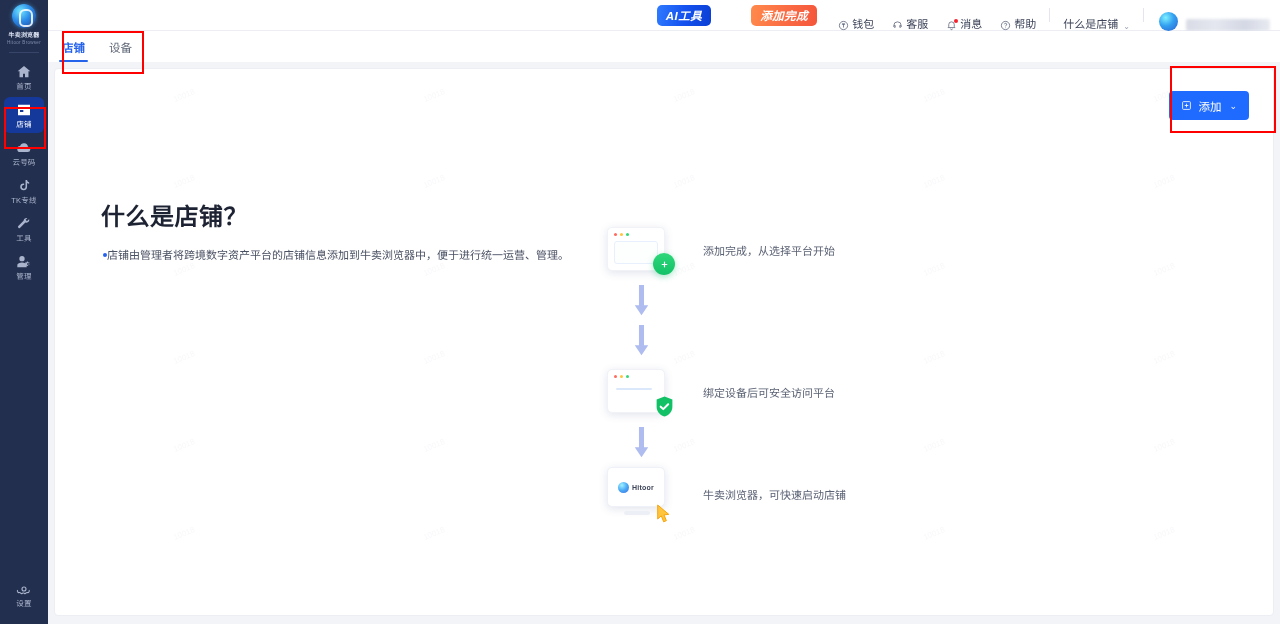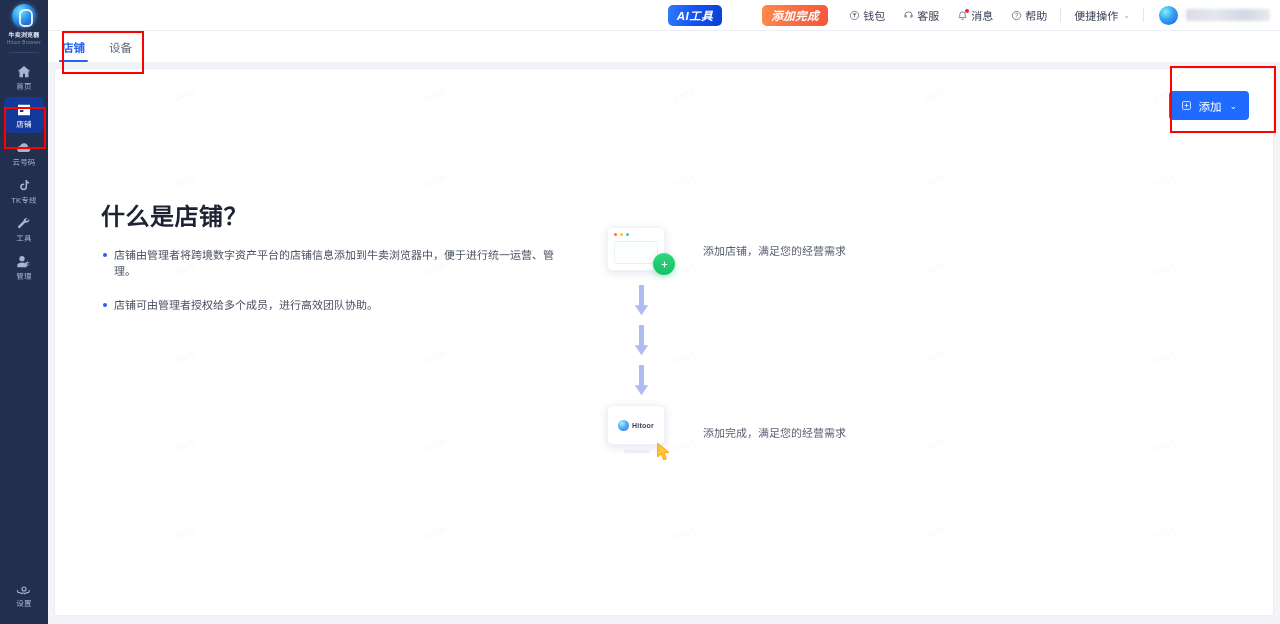--- a/index.html
+++ b/index.html
@@ -69,21 +69,21 @@
   .pill {
     height: 21px; border-radius: 5px; padding: 0 9px;
     display:flex; align-items:center; justify-content:center;
     font-size: 11.5px; font-weight: 700; color:#fff; letter-spacing:.5px;
     cursor: pointer; white-space: nowrap; margin-left: 32px;
   }
   .pill-ai { background: linear-gradient(100deg,#2f7bff 0%,#1552ef 50%,#0b3fd4 100%); font-style: italic; margin-right: 8px;}
   .pill-gift { background: linear-gradient(100deg,#ff8a4c 0%,#fa6a43 55%,#f4563a 100%); font-style: italic; margin-right: 12px;}
 
   .tb-item {
-    display:flex; align-items:center; gap:3px; font-size:11px; color:#3d4459;
+    display:flex; align-items:flex-end; gap:3px; font-size:11px; color:#3d4459;
     padding: 0 9px; cursor:pointer; white-space: nowrap; height: 31px;
   }
   .tb-item svg { width: 11px; height: 11px; display:block; }
   .tb-dot { position: relative; }
   .tb-dot::after{
     content:""; position:absolute; right:-1px; top:-1px; width:4px; height:4px;
     background:#f5222d; border-radius:50%;
   }
   .tb-divider { width:1px; height:14px; background:#e4e6ee; margin: 0 4px; }
   .tb-caret { font-size: 8px; color:#9aa1b4; margin-left:2px; }
@@ -142,21 +142,21 @@
   .add-caret { font-size:9px; opacity:.95; margin-left:2px; }
 
   .body-area { position:relative; padding: 0 0 0 0; }
 
   .headline {
     position:absolute; left: 46px; top: 72px;
     font-size: 24px; font-weight: 700; color:#1d2333; letter-spacing:.5px;
   }
   .bullets { position:absolute; left: 48px; top: 122px; width: 470px; }
   .bullet {
-    display:flex; align-items:flex-start; gap:7px;
+    display:flex; align-items:flex-start; 
     font-size: 11px; color:#4a5163; line-height: 16px; margin-bottom: 18px;
   }
   .bullet .dot {
     width:4px; height:4px; border-radius:50%; background:#2563eb;
     margin-top:6px; flex:0 0 4px;
   }
 
   
   .flow { position:absolute; left: 546px; top: 94px; }
   .flow-step { display:flex; align-items:center; height: 62px; }
@@ -340,21 +340,21 @@
               <path d="M9.6 9.3a2.5 2.5 0 1 1 3.1 2.8c-.5.2-.8.7-.8 1.2v.5"></path>
               <circle cx="12" cy="17" r=".9" fill="#525a70" stroke="none"></circle>
           </svg>
         </span>
         <span>帮助</span>
       </div>
 
       <div class="tb-divider"></div>
 
       <div class="tb-item">
-        <span>便捷操作</span>
+        <span>什么是店铺</span>
         <span class="tb-caret">⌄</span>
       </div>
 
       <div class="tb-divider"></div>
 
       <div class="tb-item" style="padding-right:2px">
         <span class="avatar"></span>
         <span class="user-blur"></span>
       </div>
     </header>
@@ -415,24 +415,20 @@
 
         <div class="body-area">
 
           <h1 class="headline">什么是店铺？</h1>
 
           <div class="bullets">
             <div class="bullet">
               <span class="dot"></span>
               <span>店铺由管理者将跨境数字资产平台的店铺信息添加到牛卖浏览器中，便于进行统一运营、管理。</span>
             </div>
-            <div class="bullet">
-              <span class="dot"></span>
-              <span>店铺可由管理者授权给多个成员，进行高效团队协助。</span>
-            </div>
           </div>
 
           <div class="flow">
 
             <div class="flow-step">
               <div class="flow-art">
                 <div class="win">
                   <div class="win-dots">
                     <i style="background:#ff6b5e"></i>
                       <i style="background:#ffc53d"></i>
@@ -441,36 +437,57 @@
                   <div class="win-inner"></div>
                 </div>
                 <div class="badge">
                   <div class="badge-circle">
                     <svg viewBox="0 0 24 24" fill="none" stroke="#fff" stroke-width="2.6" stroke-linecap="round">
                         <path d="M12 7v10M7 12h10"></path>
                       </svg>
                   </div>
                 </div>
               </div>
-              <div class="flow-text">添加店铺，满足您的经营需求</div>
+              <div class="flow-text">添加完成，从选择平台开始</div>
             </div>
 
             <div class="arrow">
               <svg viewBox="0 0 20 38" fill="#aebcf0">
                   <path d="M7 0h6v24h5l-8 12-8-12h5z"></path>
                 </svg>
             </div>
 
 
             <div class="arrow">
               <svg viewBox="0 0 20 38" fill="#aebcf0">
                   <path d="M7 0h6v24h5l-8 12-8-12h5z"></path>
                 </svg>
             </div>
 
+            <div class="flow-step">
+              <div class="flow-art">
+                <div class="win">
+                  <div class="win-dots">
+                    <i style="background:#ff6b5e"></i>
+                      <i style="background:#ffc53d"></i>
+                      <i style="background:#37d67a"></i>
+                  </div>
+                  <div class="win-lines">
+                      <i></i>
+                    </div>
+                </div>
+                <div class="badge badge-shield">
+                  <svg viewBox="0 0 24 26">
+                    <path d="M12 1.5 21 5v8.5c0 5.5-4 9.2-9 11-5-1.8-9-5.5-9-11V5l9-3.5z" fill="#12c166"></path>
+                    <path d="M7.6 13.2 10.6 16l5.6-5.6" fill="none" stroke="#fff" stroke-width="2.3" stroke-linecap="round" stroke-linejoin="round"></path>
+                  </svg>
+                </div>
+              </div>
+              <div class="flow-text">绑定设备后可安全访问平台</div>
+            </div>
 
             <div class="arrow">
               <svg viewBox="0 0 20 38" fill="#aebcf0">
                   <path d="M7 0h6v24h5l-8 12-8-12h5z"></path>
                 </svg>
             </div>
 
             <div class="flow-step">
               <div class="flow-art">
                 <div class="monitor">
@@ -479,21 +496,21 @@
                     <span class="mon-text">Hitoor</span>
                   </div>
                   <div class="mon-stand"></div>
                 </div>
                 <div class="cursor">
                   <svg viewBox="0 0 20 22">
                     <path d="M2 1 2 17.5 6.2 13.7 9 20.8 12.2 19.4 9.4 12.6 15 12z" fill="#ffc53d" stroke="#f7a000" stroke-width="1.1" stroke-linejoin="round"></path>
                   </svg>
                 </div>
               </div>
-              <div class="flow-text">添加完成，满足您的经营需求</div>
+              <div class="flow-text">牛卖浏览器，可快速启动店铺</div>
             </div>
 
           </div>
         </div>
 
       </div>
     </div>
   </div>
 
   <div class="anno" id="anno-sidebar"></div>

